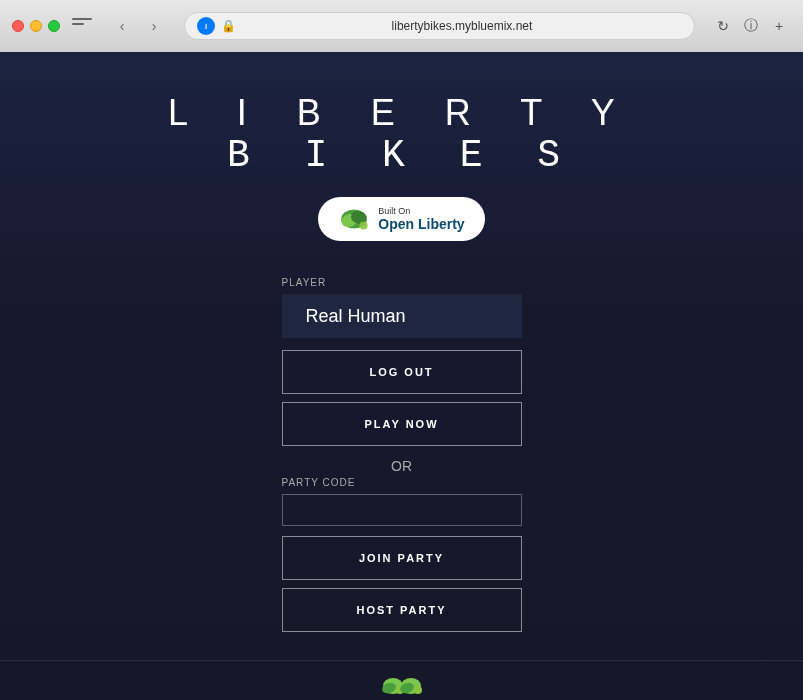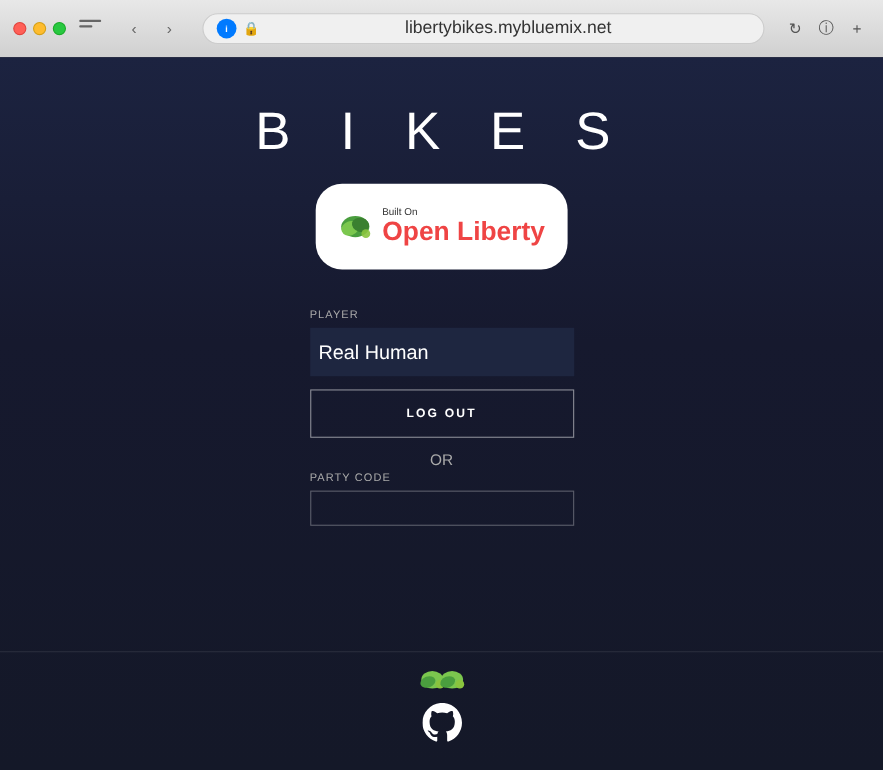--- a/index.html
+++ b/index.html
@@ -114,21 +114,21 @@
       font-size: 11px;
       font-weight: bold;
     }
 
     .address-bar .lock-icon {
       color: #888;
       font-size: 12px;
     }
 
     .address-text {
-      font-size: 16px;
+      font-size: 12px;
       color: #333;
       flex: 1;
       text-align: center;
     }
 
     .browser-actions {
       display: flex;
       gap: 4px;
       align-items: center;
     }
@@ -175,49 +175,49 @@
 
     .title-line1 {
       font-size: 36px;
       font-weight: 300;
       letter-spacing: 20px;
       color: white;
       font-family: 'Helvetica Neue', Helvetica, sans-serif;
     }
 
     .title-line2 {
-      font-size: 48px;
+      font-size: 38px;
       font-weight: 300;
       letter-spacing: 16px;
       color: white;
-      font-family: Liberation Sans, sans-serif;
+      font-family: Liberation Mono, monospace;
     }
 
     
     .liberty-badge {
       background: white;
       border-radius: 24px;
-      padding: 20px 20px;
+      padding: 8px 20px;
       display: flex;
       align-items: center;
       gap: 8px;
       margin-bottom: 36px;
       cursor: pointer;
     }
 
     .liberty-badge-text-small {
       font-size: 9px;
       color: #333;
       font-weight: 500;
     }
 
     .liberty-badge-text-large {
-      font-size: 24px;
+      font-size: 14px;
       font-weight: 700;
-      color: #ef4444;
+      color: #0c4a6e;
     }
 
     .liberty-logo {
       display: flex;
       align-items: center;
     }
 
     .leaf-icon {
       width: 32px;
       height: 28px;
@@ -253,21 +253,21 @@
       height: 100%;
       background: #c8c8c8;
     }
 
     .player-input {
       flex: 1;
       background: transparent;
       border: none;
       color: white;
       font-size: 18px;
-      padding: 0 8px;
+      padding: 0 24px;
       outline: none;
     }
 
     .btn {
       width: 100%;
       height: 44px;
       background: transparent;
       border: 1px solid rgba(255,255,255,0.5);
       color: white;
       font-size: 11px;
@@ -364,20 +364,21 @@
     <button class="browser-action-btn">↻</button>
     <button class="browser-action-btn">ⓘ</button>
     <button class="browser-action-btn">+</button>
   </div>
 </div>
 
 <div class="page-content">
   <div class="main-area">
 
     <div class="game-title">
+      <div class="title-line1">L I B E R T Y</div>
       <div class="title-line2">B I K E S</div>
     </div>
 
     <div class="liberty-badge">
       <div class="liberty-logo">
         <svg class="leaf-icon" viewBox="0 0 40 32">
           <ellipse cx="20" cy="16" rx="16" ry="12" fill="#4a9e3e"></ellipse>
           <ellipse cx="14" cy="18" rx="10" ry="8" fill="#7bc74e" transform="rotate(-20 14 18)"></ellipse>
           <ellipse cx="26" cy="14" rx="10" ry="8" fill="#3a8030" transform="rotate(15 26 14)"></ellipse>
           <circle cx="32" cy="24" r="5" fill="#8ac43e" opacity="0.9"></circle>
@@ -393,27 +394,30 @@
 
       <div class="field-label">PLAYER</div>
 
       <div class="player-input-wrapper">
         <div class="player-accent"></div>
         <input class="player-input" type="text" value="Real Human" style="">
       </div>
 
       <button class="btn">LOG OUT</button>
 
+      <button class="btn">PLAY NOW</button>
 
       <div class="or-text">OR</div>
 
       <div class="party-code-label">PARTY CODE</div>
       <input class="party-code-input" type="text" style="">
 
-
+      <button class="btn">JOIN PARTY</button>
+
+      <button class="btn">HOST PARTY</button>
 
     </div>
   </div>
 
   <div class="page-footer">
 
     <div class="open-liberty-footer">
       <svg width="42" height="18" viewBox="0 0 42 18">
         <ellipse cx="12" cy="9" rx="10" ry="8" fill="#7bc74e"></ellipse>
         <ellipse cx="8" cy="11" rx="7" ry="5" fill="#4a9e3e" transform="rotate(-20 8 11)"></ellipse>

